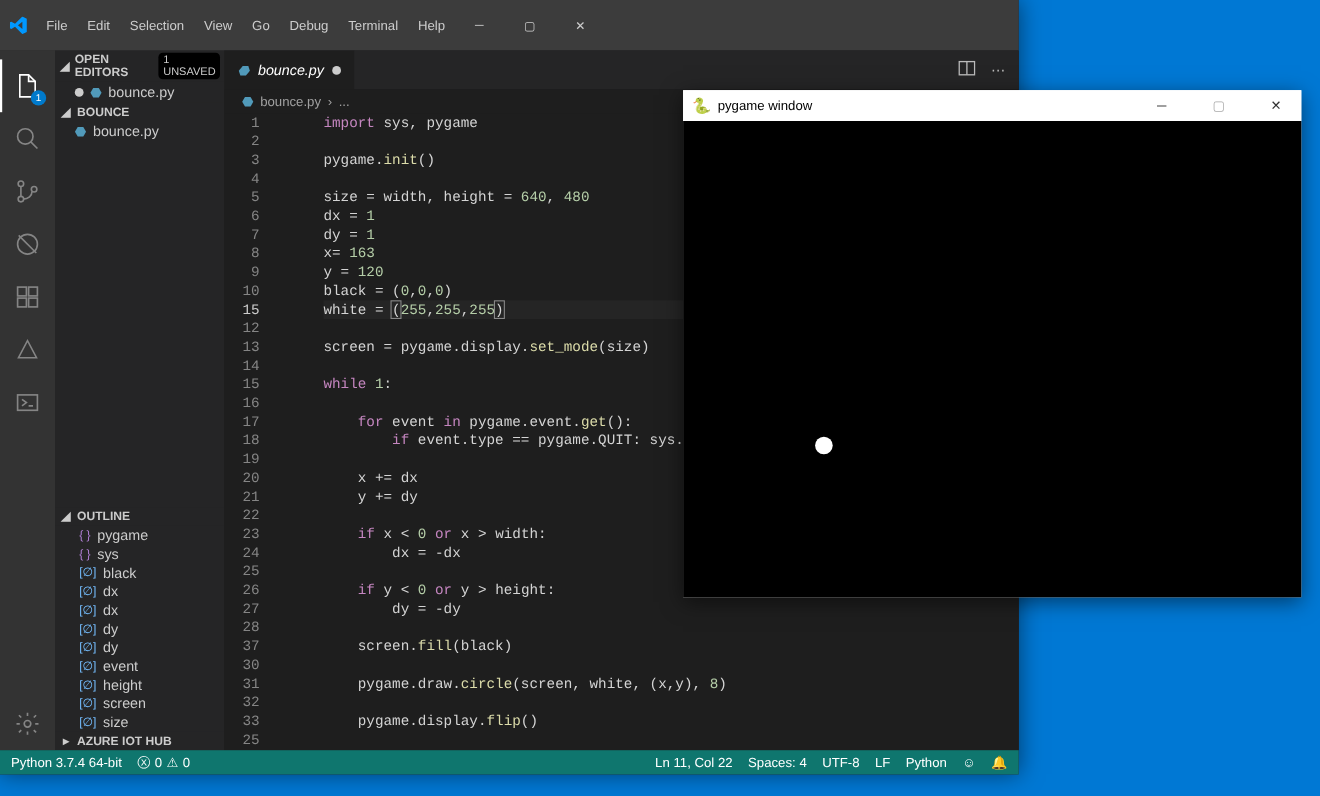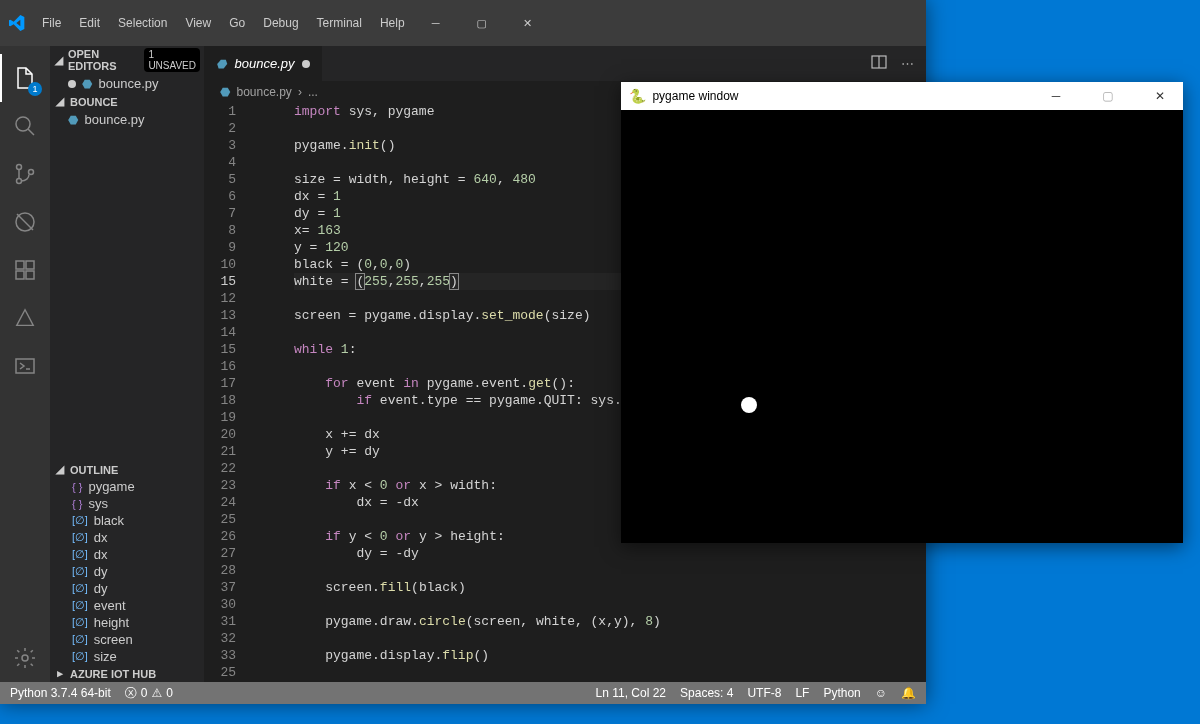--- a/index.html
+++ b/index.html
@@ -254,21 +254,21 @@
   .tok-id { color: #d4d4d4; }
   .tok-op { color: #d4d4d4; }
   .tok-call { color: #dcdcaa; }
   .bracket-hl {
     border: 1px solid #888;
     margin: -1px;
   }
   
   .statusbar {
     height: 22px;
-    background: #737373;
+    background: #0f766e;
     color: #ffffff;
     display: flex;
     align-items: center;
     font-size: 12px;
     padding: 0 10px;
     gap: 14px;
   }
   .statusbar .sb-spacer { flex: 1; }
   .statusbar .sbi { display: flex; align-items: center; gap: 4px; }
   

